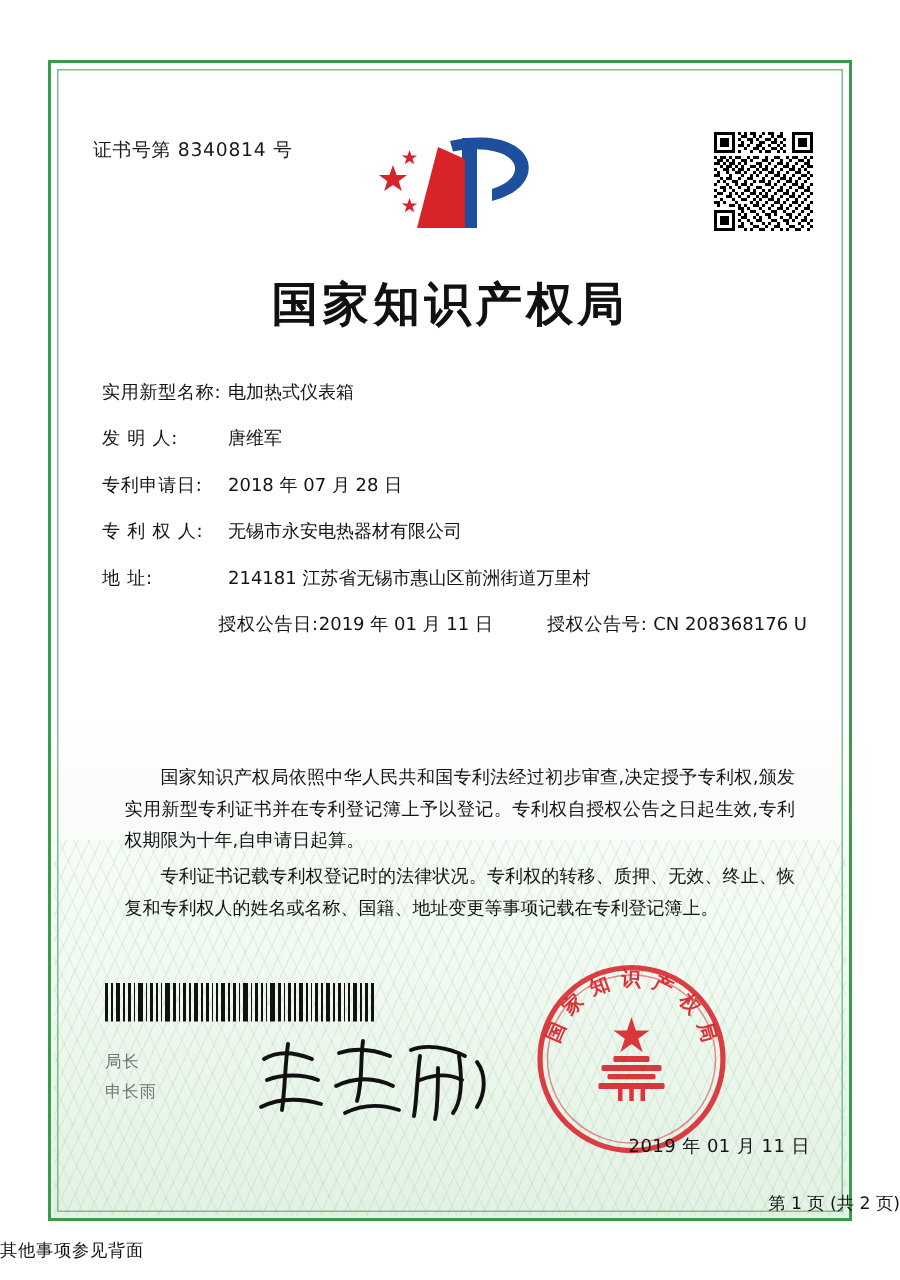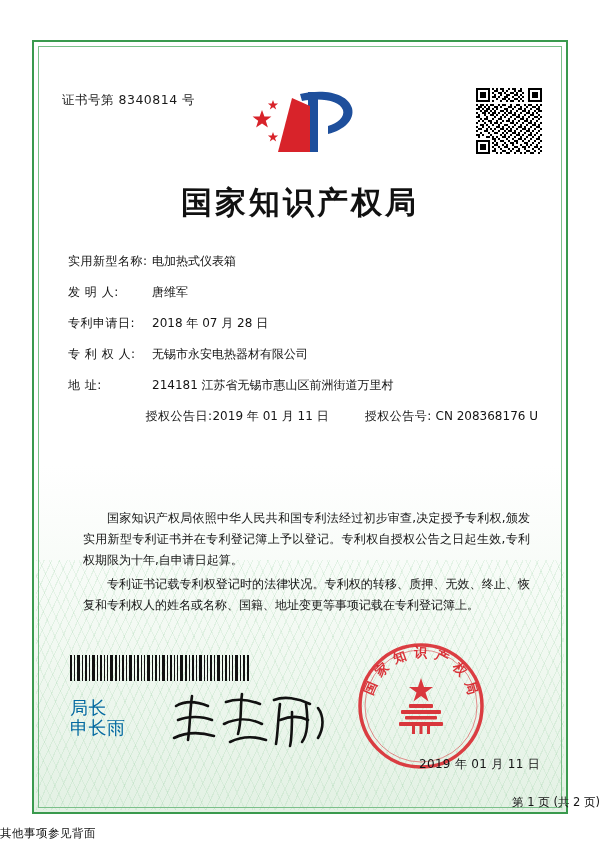--- a/index.html
+++ b/index.html
@@ -134,23 +134,23 @@
     position: absolute;
     left: 70px;
     top: 655px;
     width: 180px;
     height: 26px;
   }
   .director-block {
     position: absolute;
     left: 70px;
     top: 698px;
-    font-size: 18px;
+    font-size: 11px;
     line-height: 20px;
-    color: #0369a1;
+    color: #737373;
     letter-spacing: 0.5px;
   }
   .signature {
     position: absolute;
     left: 168px;
     top: 690px;
     width: 160px;
     height: 62px;
   }
   .seal {

